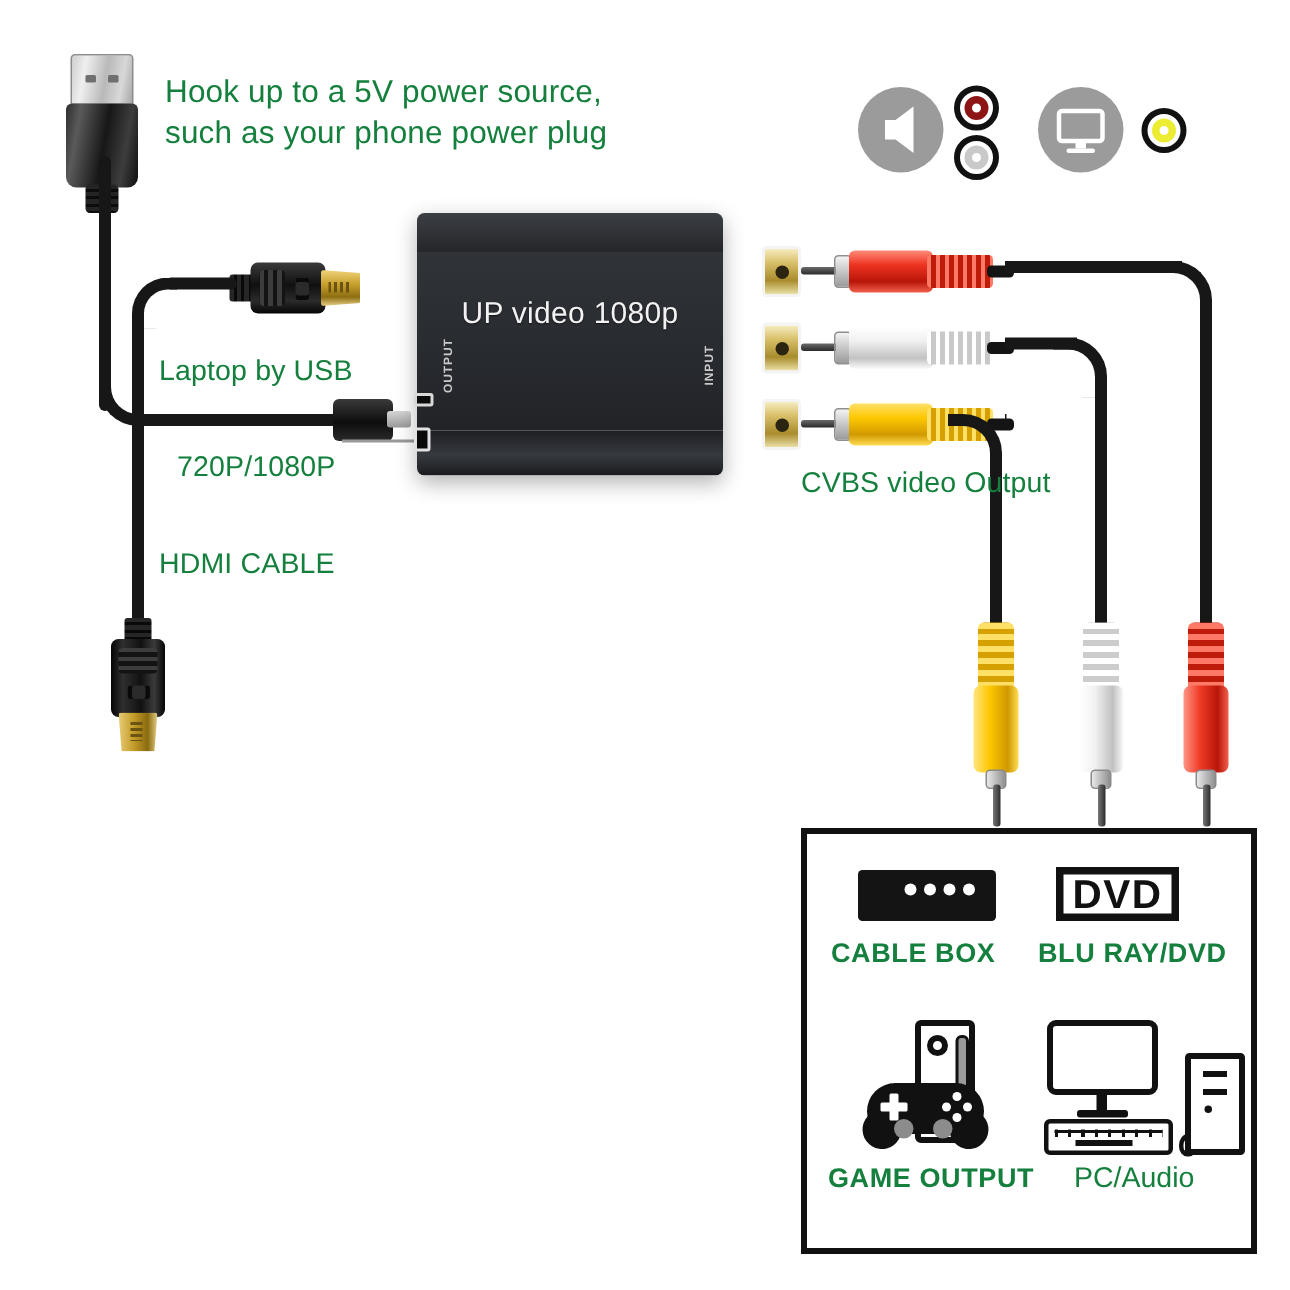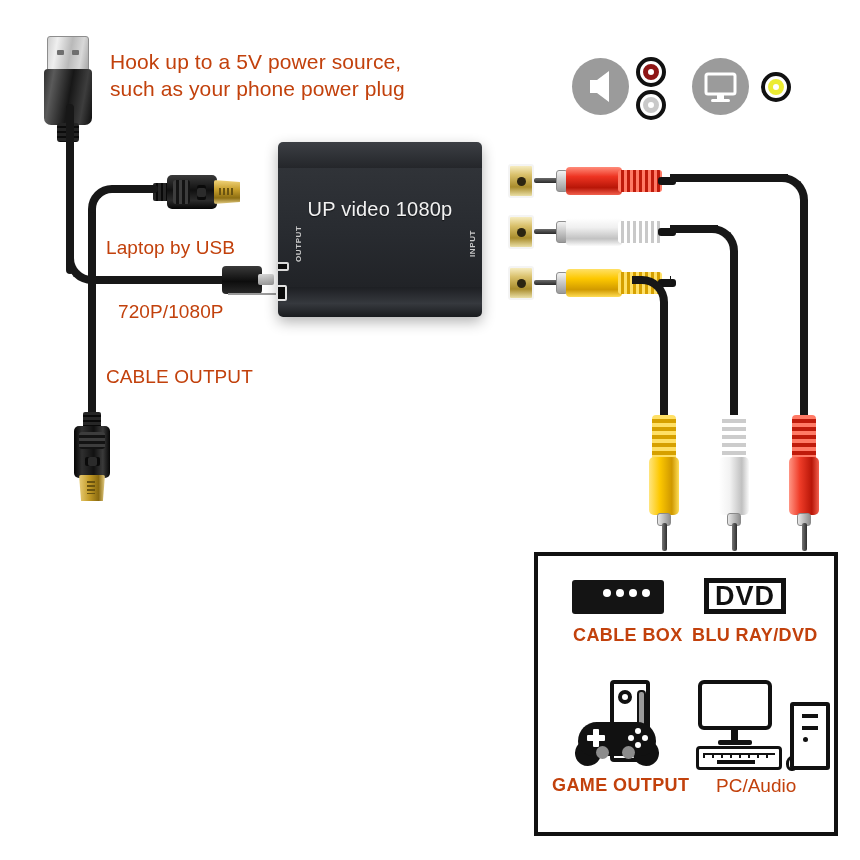--- a/index.html
+++ b/index.html
@@ -2,21 +2,21 @@
 <html><head>
 <meta charset="utf-8">
 <style>
   html,body{margin:0;padding:0;background:#ffffff;}
   body{width:860px;height:860px;position:relative;overflow:hidden;
        font-family:"Liberation Sans","DejaVu Sans",sans-serif;color:#111;}
   .stage{position:absolute;left:0;top:0;width:860px;height:860px;}
   .abs{position:absolute;}
 
   
-  .txt{position:absolute;white-space:pre;line-height:1.30;color:#c2410c;}
+  .txt{position:absolute;white-space:pre;line-height:1.30;color:#15803d;}
   .t-note{font-size:21px;letter-spacing:.1px;}
   .t-lbl{font-size:19px;letter-spacing:.1px;}
   .t-cap{font-size:19px;}
   .t-caps{font-size:18px;font-weight:700;letter-spacing:.4px;}
 
   
   .usb-tip{position:absolute;width:42px;height:34px;
      background:linear-gradient(100deg,#cfcfcf 0%,#efefef 22%,#b9b9b9 55%,#d8d8d8 80%,#a8a8a8 100%);
      border-radius:3px 3px 1px 1px;border:1px solid #8d8d8d;box-sizing:border-box;}
   .usb-tip:before,.usb-tip:after{content:"";position:absolute;width:7px;height:5px;
@@ -236,21 +236,21 @@
   <div class="hdmi-v" style="left:74px;top:412px;">
     <div class="boot"></div>
     <div class="shell"></div>
     <div class="ribs"></div>
     <div class="dots"></div>
     <div class="gold"></div>
   </div>
 
   <div class="txt t-lbl" style="left:106px;top:236px;">Laptop by USB</div>
   <div class="txt t-lbl" style="left:118px;top:300px;">720P/1080P</div>
-  <div class="txt t-lbl" style="left:106px;top:365px;">CABLE OUTPUT</div>
+  <div class="txt t-lbl" style="left:106px;top:365px;">HDMI CABLE</div>
 
   <div class="wire" style="left:228px;top:293px;width:48px;height:2px;background:#9a9a9a;"></div>
 
   <div class="ico-circ" style="left:572px;top:58px;width:57px;height:57px;">
     <svg width="57" height="57" viewBox="0 0 57 57" aria-hidden="true">
       <path d="M18 22 h7 l12 -9 v31 l-12 -9 h-7 z" fill="#ffffff"></path>
     </svg>
   </div>
   <div class="rca-dot" style="left:636px;top:57px;width:30px;height:30px;border:4px solid #111;">
     <div style="position:absolute;left:50%;top:50%;width:16px;height:16px;margin:-8px 0 0 -8px;
@@ -328,20 +328,21 @@
   <div class="wire" style="left:670px;top:276px;width:-0px;height:8px;"></div>
   <div class="wire" style="left:670px;top:276px;width:1px;height:8px;background:#171717;"></div>
   <div class="wire" style="left:670px;top:276px;width:-1px;height:8px;"></div>
   <div class="wire" style="left:670px;top:276px;width:0;height:0;"></div>
   <div class="wire" style="left:670px;top:276px;width:-2px;height:8px;"></div>
   <div class="wire" style="left:670px;top:276px;width:0px;height:8px;"></div>
   <div class="wire" style="left:632px;top:276px;width:36px;height:40px;border-right:8px solid #171717;
               border-top:8px solid #171717;border-top-right-radius:26px;"></div>
   <div class="wire" style="left:660px;top:308px;width:8px;height:115px;background:#171717;"></div>
 
+  <div class="txt t-lbl" style="left:534px;top:311px;">CVBS video Output</div>
 
   <div class="rcaV" style="left:649px;top:415px;">
     <div class="grip c-yelVG"></div>
     <div class="barrel c-yelV"></div>
     <div class="ring"></div>
     <div class="pin"></div>
   </div>
   <div class="rcaV" style="left:719px;top:415px;">
     <div class="grip c-whtVG"></div>
     <div class="barrel c-whtV"></div>
@@ -359,21 +360,21 @@
   <div class="panel" style="left:534px;top:552px;width:304px;height:284px;">
 
     <div class="cbox" style="left:34px;top:24px;width:92px;height:34px;">
       <div class="leds">
         <i></i>
           <i></i>
           <i></i>
           <i></i>
       </div>
     </div>
-    <div class="txt t-caps" style="left:35px;top:68px;">CABLE BOX</div>
+    <div class="txt t-caps" style="left:16px;top:68px;">CABLE BOX</div>
 
     <div class="dvd" style="left:166px;top:22px;width:82px;height:36px;">
       <span>DVD</span>
     </div>
     <div class="txt t-caps" style="left:154px;top:68px;">BLU RAY/DVD</div>
 
     <div class="abs" style="left:40px;top:124px;width:122px;height:88px;">
       <div class="con-body" style="left:32px;top:0;width:40px;height:82px;"></div>
       <div class="con-pwr" style="left:40px;top:10px;width:14px;height:14px;"></div>
       <div class="con-slot" style="left:59px;top:10px;width:9px;height:62px;"></div>

